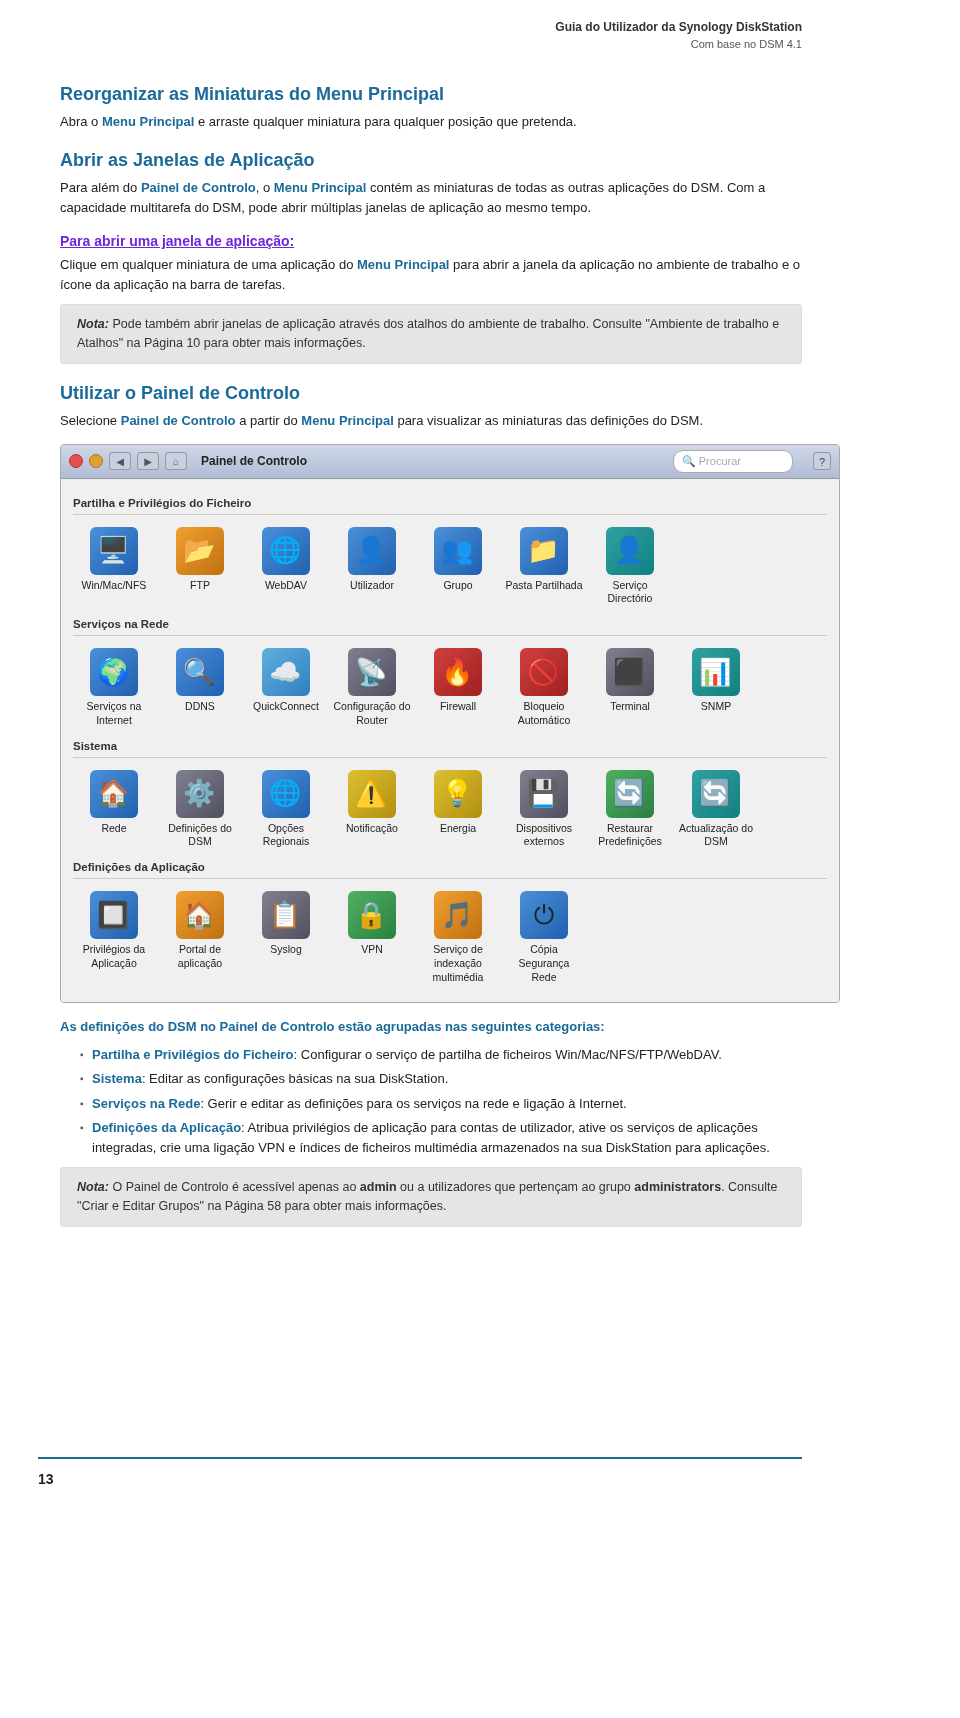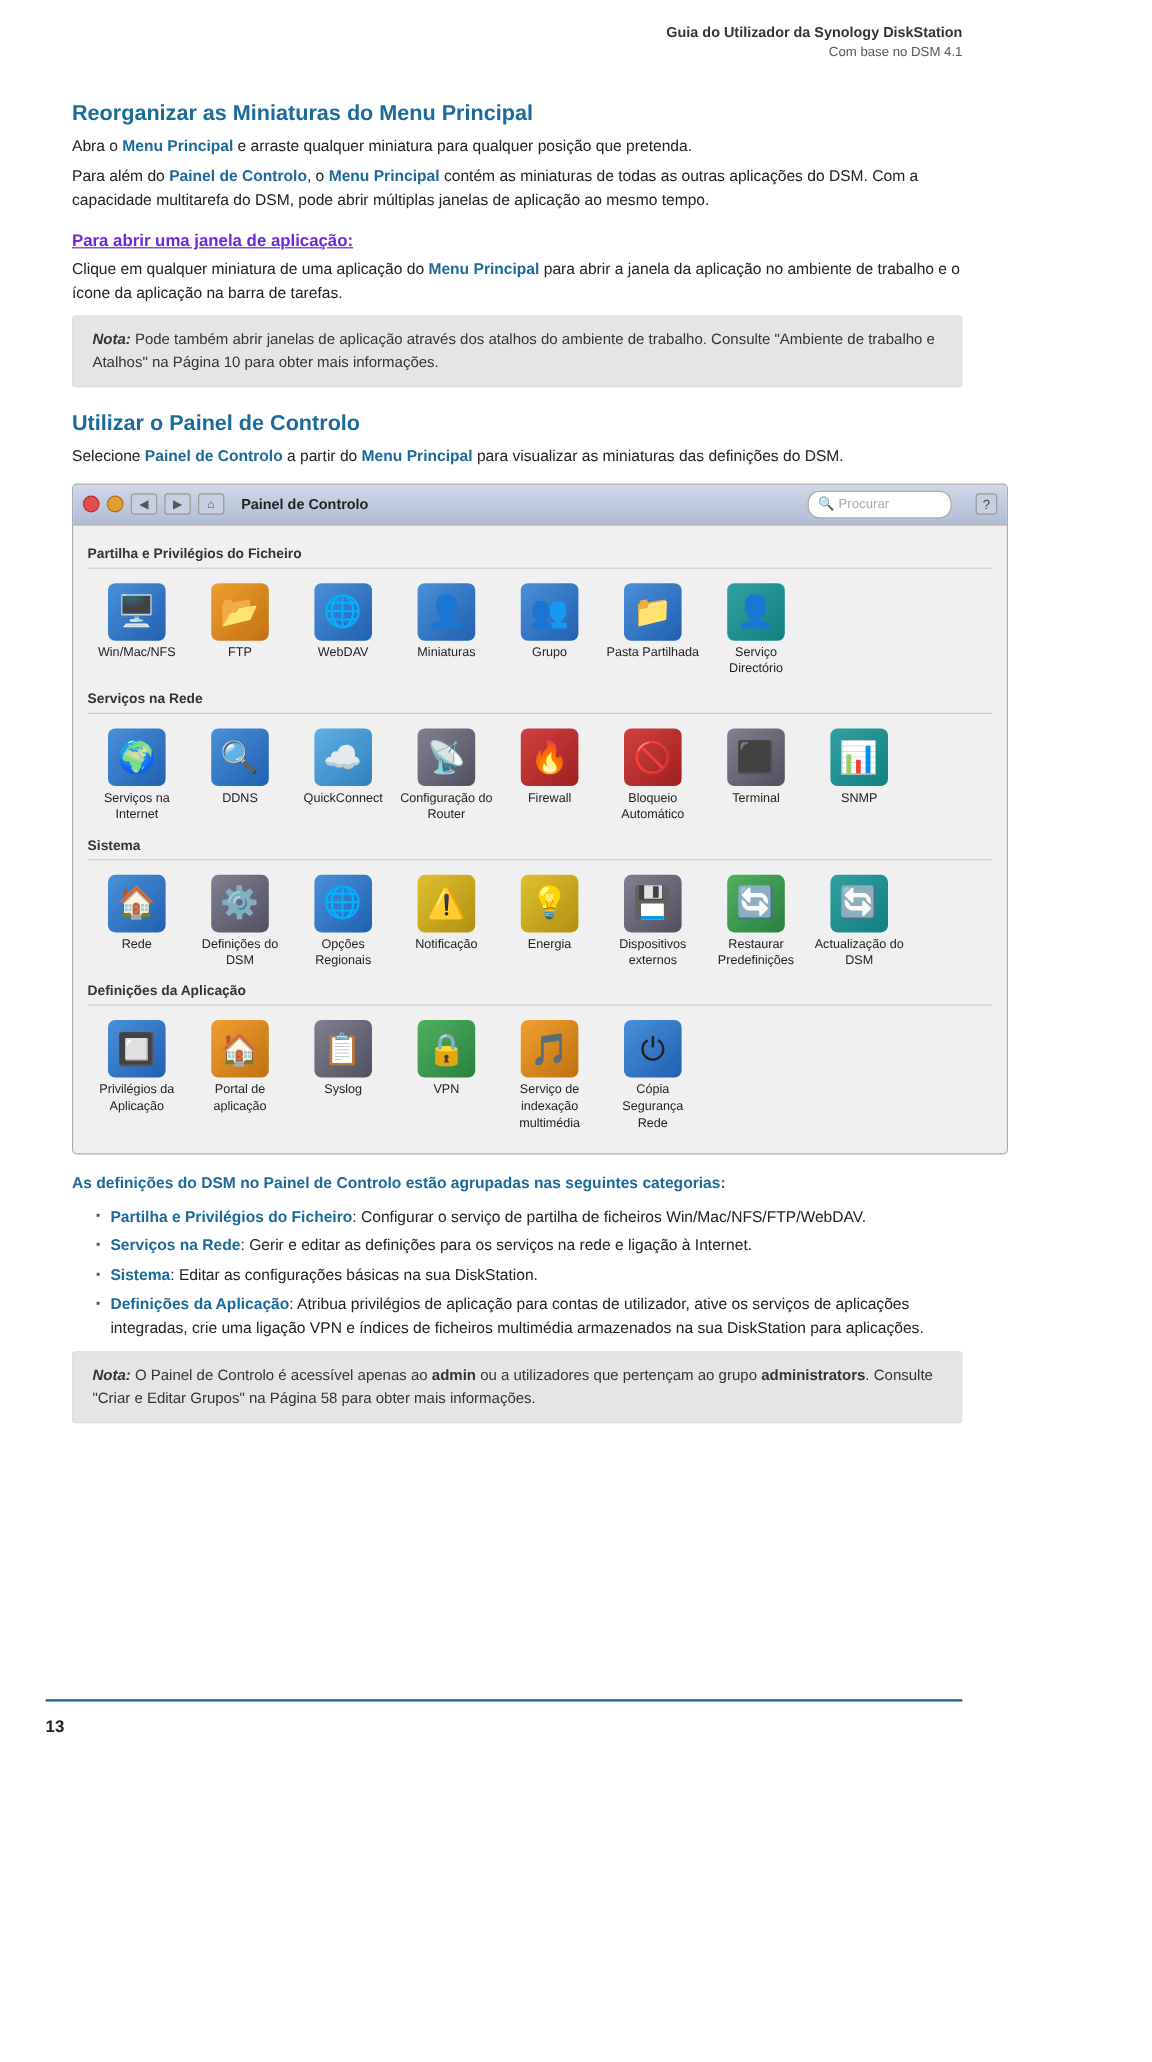--- a/index.html
+++ b/index.html
@@ -250,20 +250,21 @@
     <div class="header-subtitle">Com base no DSM 4.1</div>
   </div>
 
   <div class="content">
 
     <h2 class="section-h2">Reorganizar as Miniaturas do Menu Principal</h2>
     <p class="body-text">
       Abra o <span class="link-text">Menu Principal</span> e arraste qualquer miniatura para qualquer posição que pretenda.
     </p>
 
+    <h2 class="section-h2">Abrir as  Janelas de Aplicação</h2>
     <p class="body-text">
       Para além do <span class="link-text">Painel de Controlo</span>, o <span class="link-text">Menu Principal</span> contém as miniaturas de todas as outras aplicações do DSM. Com a capacidade multitarefa do DSM, pode abrir múltiplas janelas de aplicação ao mesmo tempo.
     </p>
     <h3 class="section-h3">Para abrir uma janela de aplicação:</h3>
     <p class="body-text">
       Clique em qualquer miniatura de uma aplicação do <span class="link-text">Menu Principal</span> para abrir a janela da aplicação no ambiente de trabalho e o ícone da aplicação na barra de tarefas.
     </p>
 
     <div class="note-box">
       <span class="note-label">Nota:</span>
@@ -305,21 +306,21 @@
           <div class="panel-icon-item">
             <div class="panel-icon-img icon-orange">📂</div>
             <div class="panel-icon-label">FTP</div>
           </div>
           <div class="panel-icon-item">
             <div class="panel-icon-img icon-blue">🌐</div>
             <div class="panel-icon-label">WebDAV</div>
           </div>
           <div class="panel-icon-item">
             <div class="panel-icon-img icon-blue">👤</div>
-            <div class="panel-icon-label">Miniaturas</div>
+            <div class="panel-icon-label">Utilizador</div>
           </div>
           <div class="panel-icon-item">
             <div class="panel-icon-img icon-blue">👥</div>
             <div class="panel-icon-label">Grupo</div>
           </div>
           <div class="panel-icon-item">
             <div class="panel-icon-img icon-blue">📁</div>
             <div class="panel-icon-label">Pasta Partilhada</div>
           </div>
           <div class="panel-icon-item">
@@ -433,24 +434,24 @@
 
     <p class="body-text">
       <strong><span class="link-text">As definições do DSM no Painel de Controlo estão agrupadas nas seguintes categorias:</span></strong>
     </p>
 
     <ul class="bullet-list">
       <li>
         <span class="link-text">Partilha e Privilégios do Ficheiro</span><span>: Configurar o serviço de partilha de ficheiros Win/Mac/NFS/FTP/WebDAV.</span>
       </li>
       <li>
-        <span class="link-text">Serviços na Rede</span><span>: Gerir e editar as definições para os serviços na rede e ligação à Internet.</span>
+        <span class="link-text">Sistema</span><span>: Editar as configurações básicas na sua DiskStation.</span>
       </li>
       <li>
-        <span class="link-text">Sistema</span><span>: Editar as configurações básicas na sua DiskStation.</span>
+        <span class="link-text">Serviços na Rede</span><span>: Gerir e editar as definições para os serviços na rede e ligação à Internet.</span>
       </li>
       <li>
         <span class="link-text">Definições da Aplicação</span><span>: Atribua privilégios de aplicação para contas de utilizador, ative os serviços de aplicações integradas, crie uma ligação VPN e índices de ficheiros multimédia armazenados na sua DiskStation para aplicações.</span>
       </li>
     </ul>
 
     <div class="note-box">
       <span class="note-label">Nota:</span>
       <span> O Painel de Controlo é acessível apenas ao <strong>admin</strong> ou a utilizadores que pertençam ao grupo <strong>administrators</strong>. Consulte "Criar e Editar Grupos" na Página 58 para obter mais informações.</span>
     </div>

